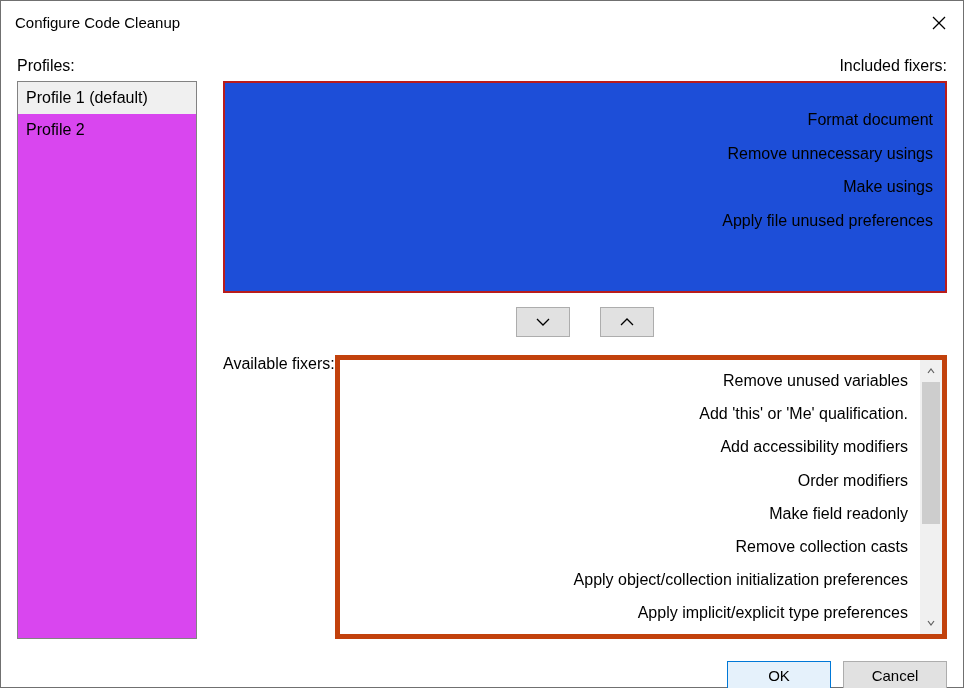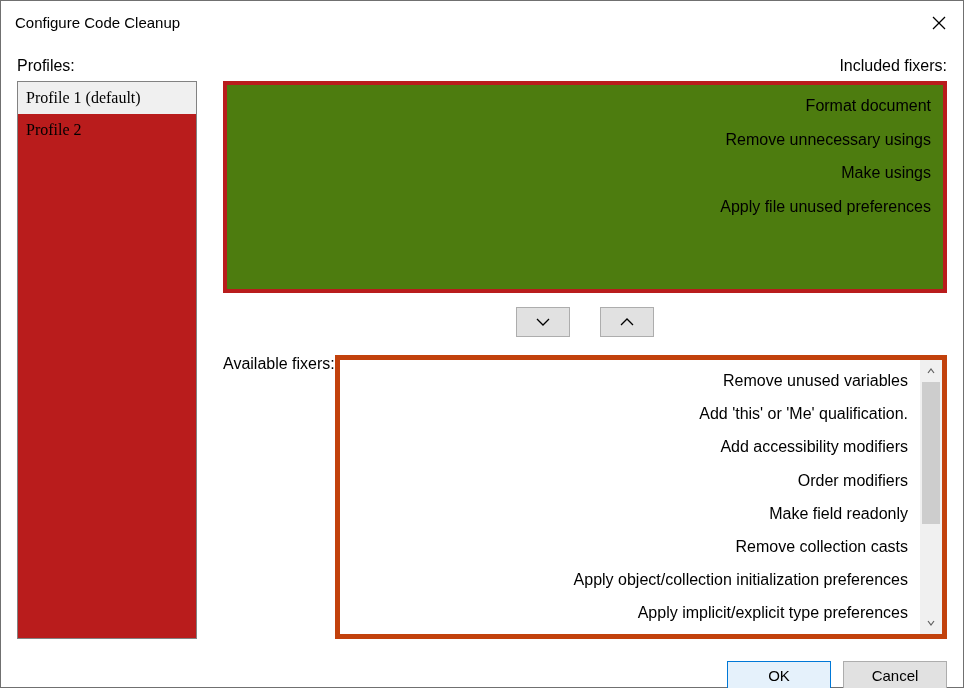--- a/index.html
+++ b/index.html
@@ -64,37 +64,36 @@
       flex-direction: column;
       text-align: right;
     }
     .section-label {
       font-size: 16px;
       margin-bottom: 6px;
     }
     .profiles-list {
       border: 1px solid #828282;
       flex: 1;
-      background: #b91c1c;
-      font-family: Liberation Serif, serif;
+      background: #d946ef;
     }
     .profiles-list .list-item {
       padding: 4px 8px;
       font-size: 16px;
       line-height: 1.5;
       cursor: pointer;
     }
     .profiles-list .list-item.selected {
       background: #f0f0f0;
     }
     .included-list {
-      border: 4px solid #b91c1c;
+      border: 2px solid #b91c1c;
       height: 212px;
-      background: #4d7c0f;
-      padding: 4px 0;
+      background: #1d4ed8;
+      padding: 20px 0;
     }
     .included-list .list-item {
       padding: 4px 12px;
       font-size: 16px;
       line-height: 1.6;
       cursor: pointer;
     }
     .move-buttons {
       display: flex;
       justify-content: center;

